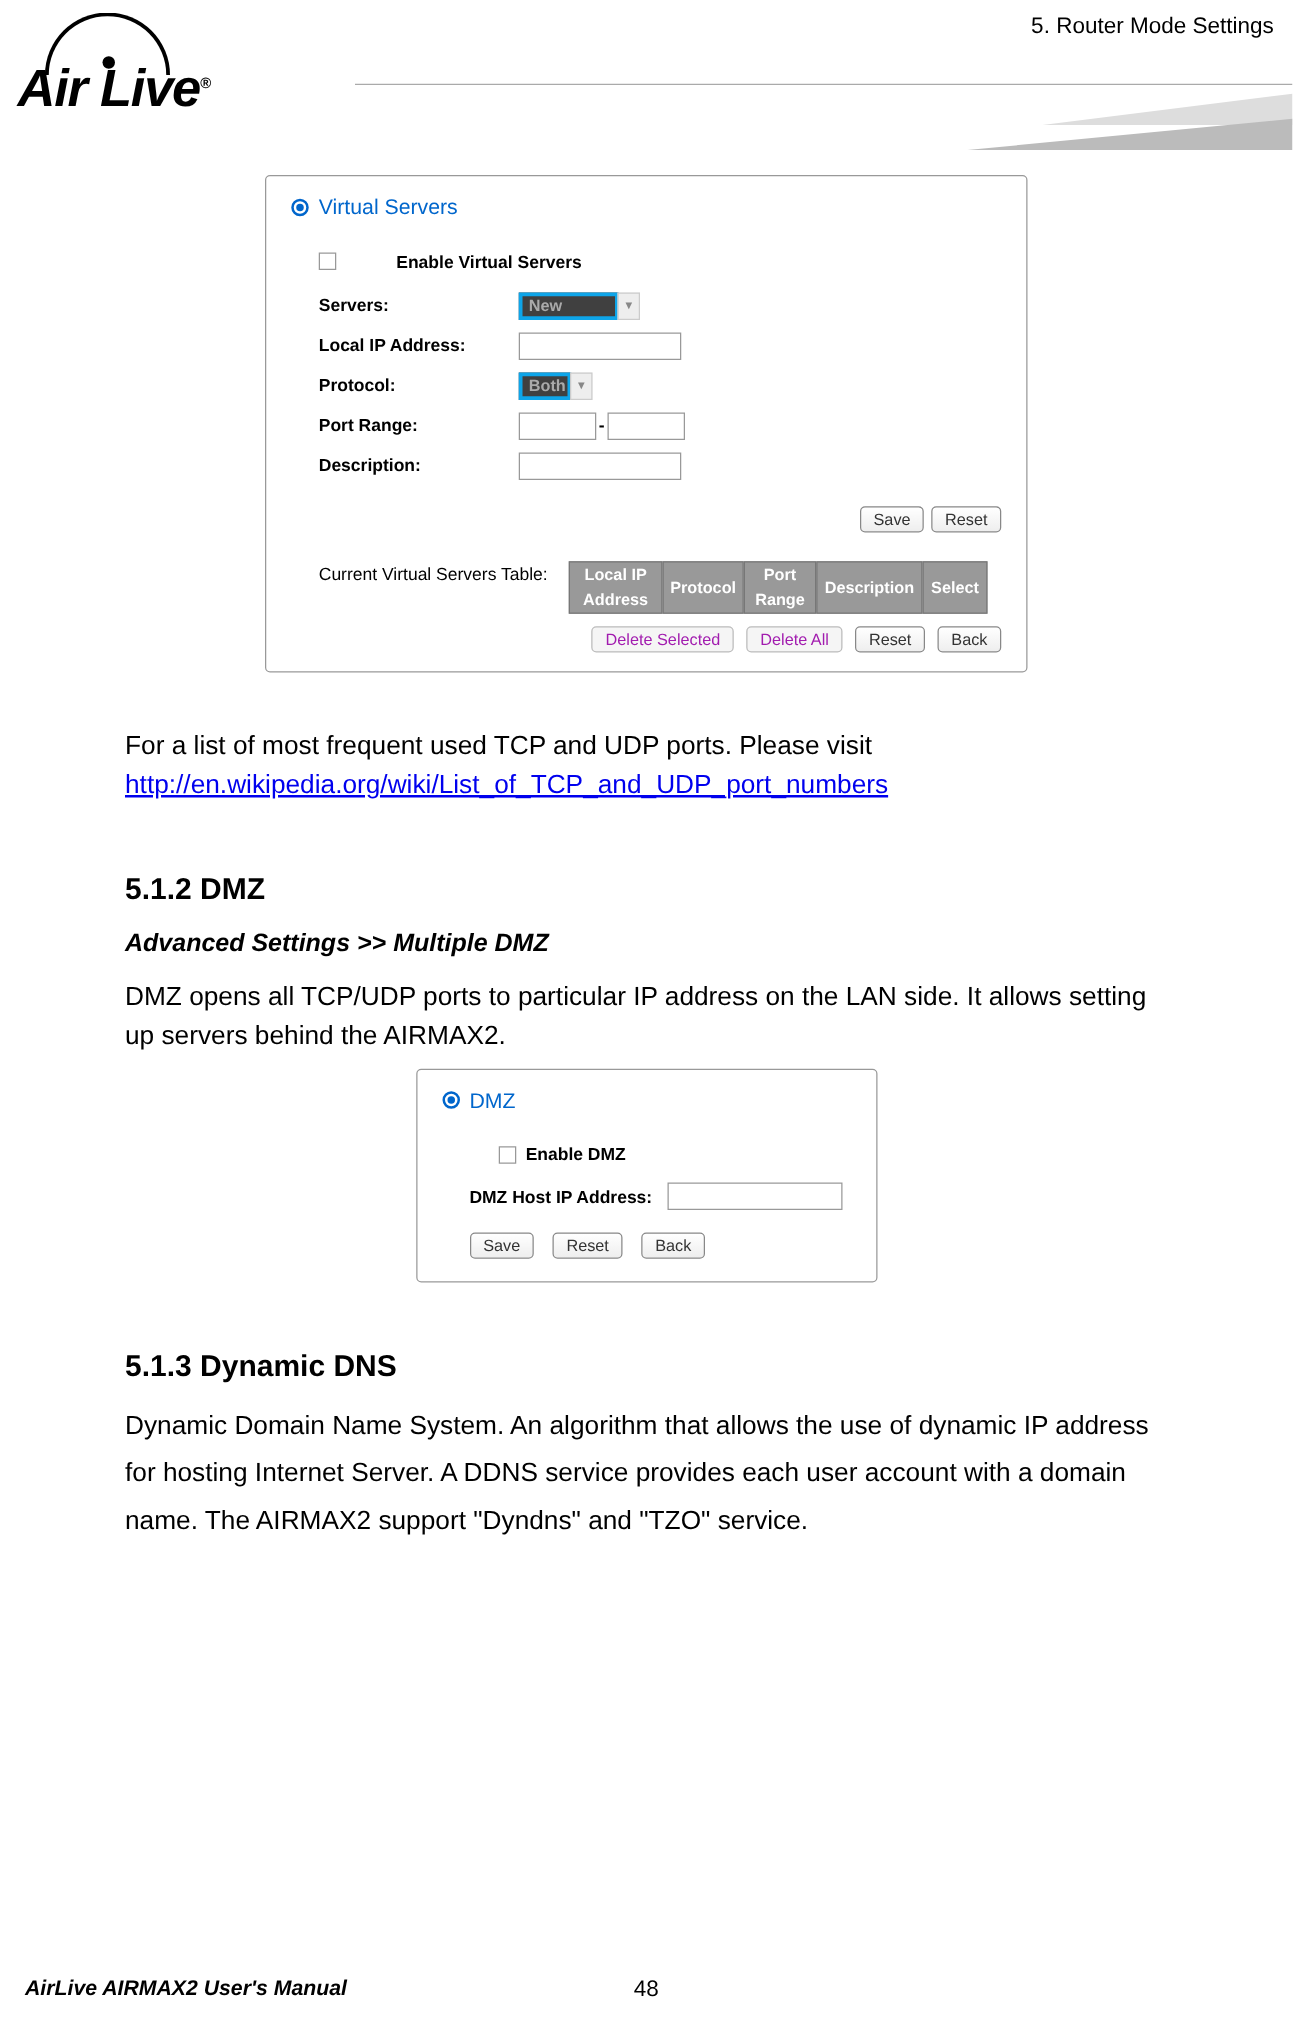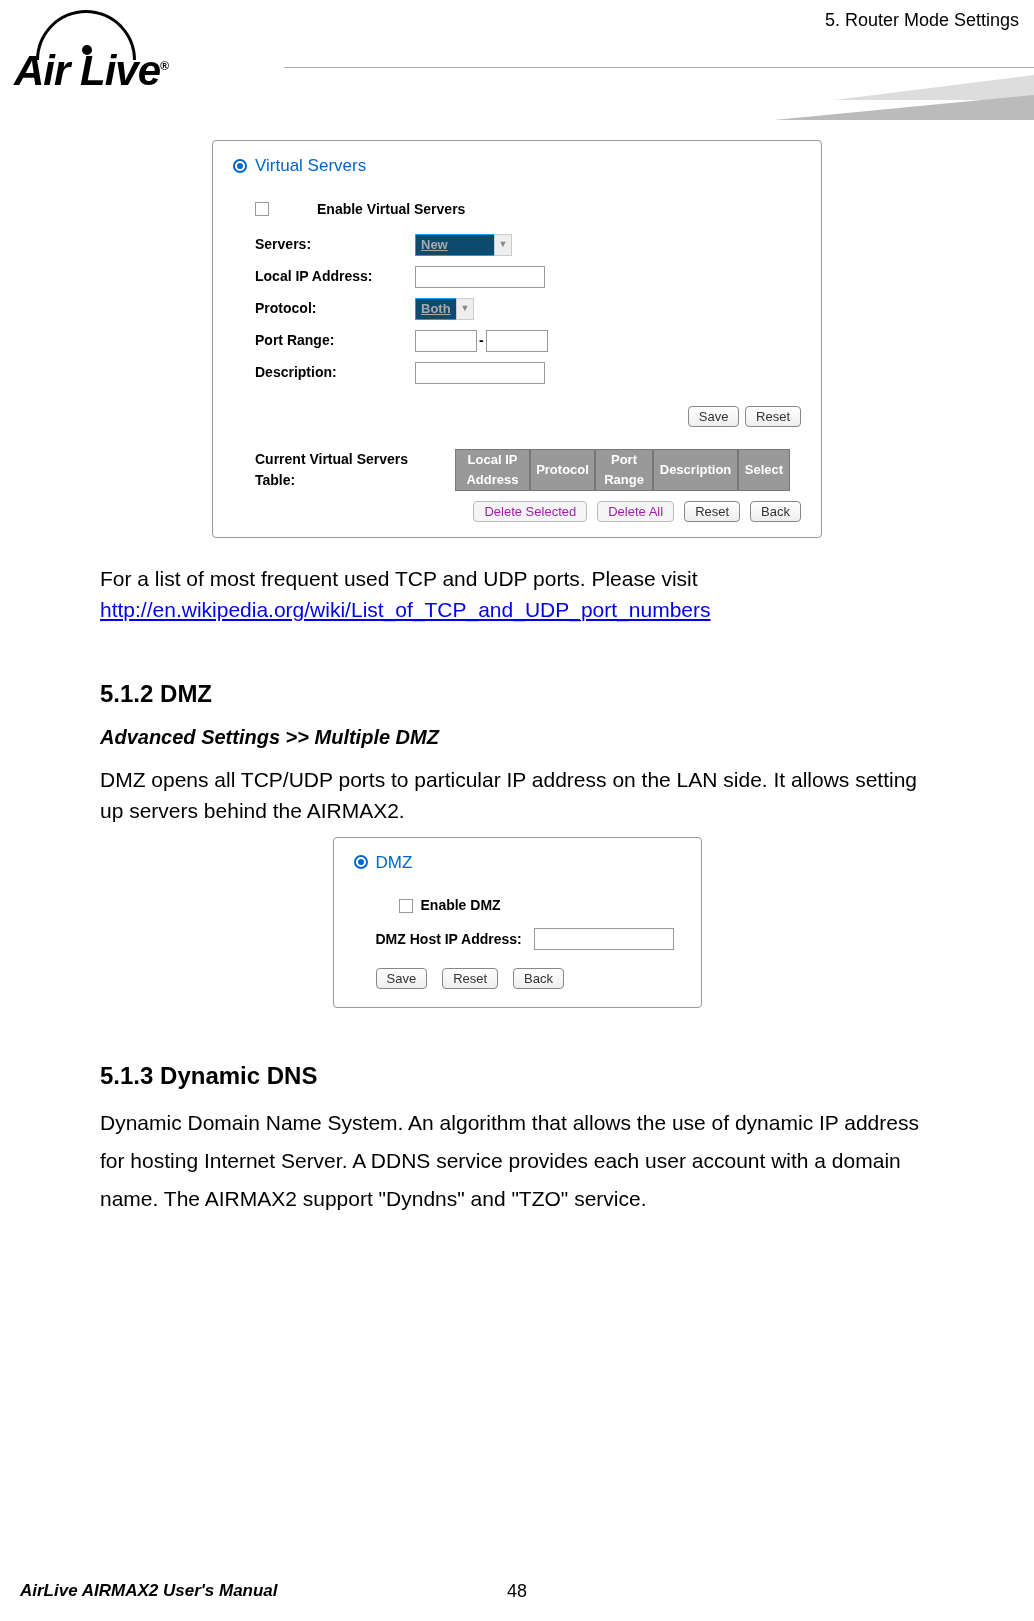--- a/index.html
+++ b/index.html
@@ -155,29 +155,28 @@
       background: white;
       margin-right: 8px;
     }
     .form-input {
       border: 1px solid #999;
       height: 22px;
       font-size: 13px;
       padding: 0 4px;
     }
     .select-like {
-      border: 1px solid #0ea5e9;
-      background: #0c4a6e;
+      border: 3px solid #0ea5e9;
+      background: #404040;
       color: #aaa;
       height: 22px;
       display: inline-flex;
       align-items: center;
       padding: 0 5px;
       font-size: 13px;
-      text-decoration: underline;
     }
     .select-arrow {
       background: #eee;
       border: 1px solid #ccc;
       width: 18px;
       height: 22px;
       display: inline-flex;
       align-items: center;
       justify-content: center;
       margin-left: -1px;
@@ -202,21 +201,21 @@
       margin: 15px 0;
     }
     .table-area {
       display: flex;
       align-items: flex-start;
       gap: 10px;
       margin-top: 20px;
     }
     .table-label {
       font-size: 14px;
-      font-weight: bold;
+      font-weight: normal;
       width: 190px;
     }
     .data-table {
       display: flex;
     }
     .th {
       background: #999;
       color: white;
       border: 1px solid #777;
       padding: 4px 6px;
@@ -229,21 +228,21 @@
       height: 42px;
     }
     .table-button-row {
       text-align: right;
       margin-top: 10px;
       display: flex;
       gap: 10px;
       justify-content: flex-end;
     }
     .body-text {
-      margin-top: 25px;
+      margin-top: 43px;
       font-size: 21px;
     }
     .link {
       color: #0000ee;
       text-decoration: underline;
     }
     .section-heading {
       font-size: 24px;
       font-weight: bold;
       margin-top: 50px;

